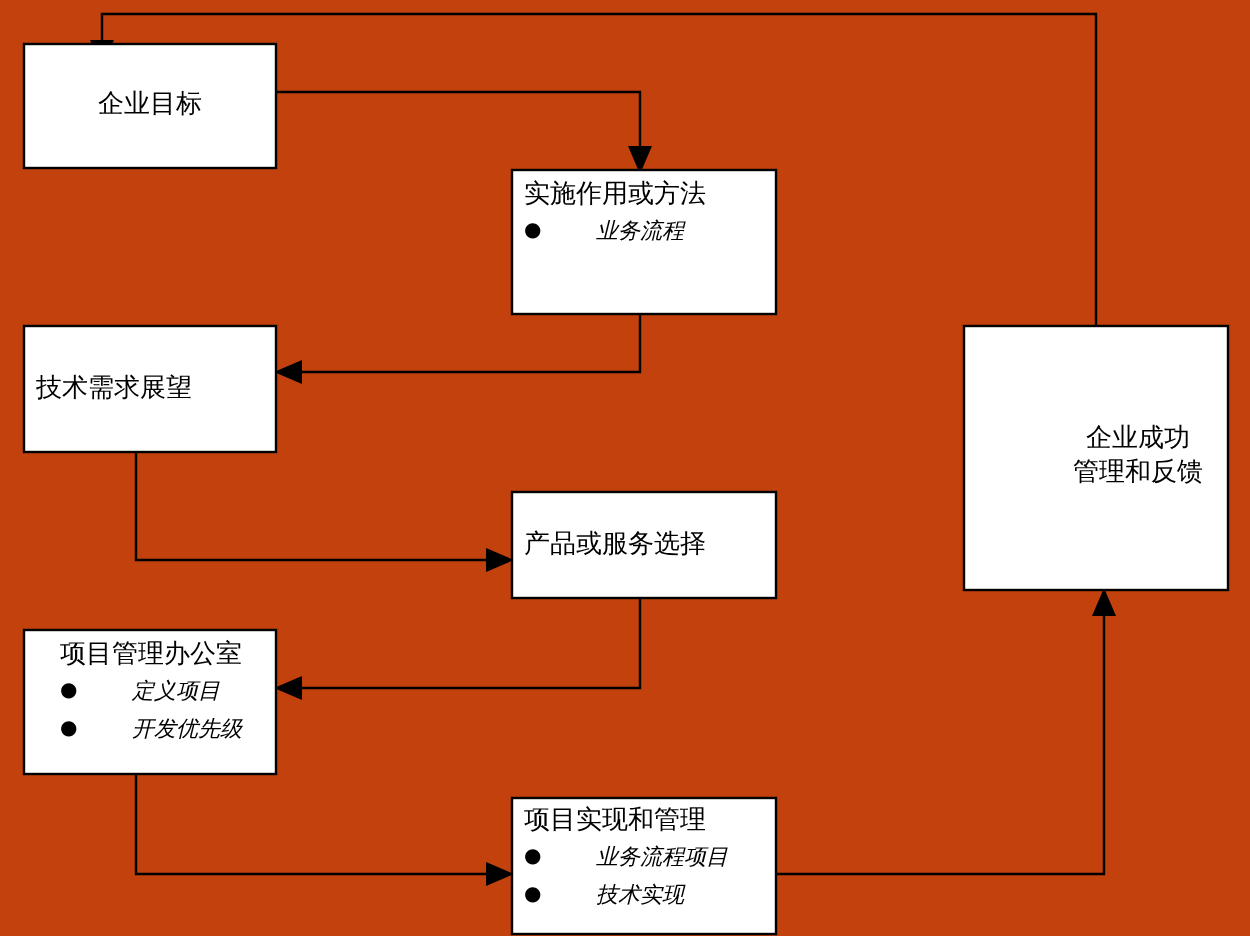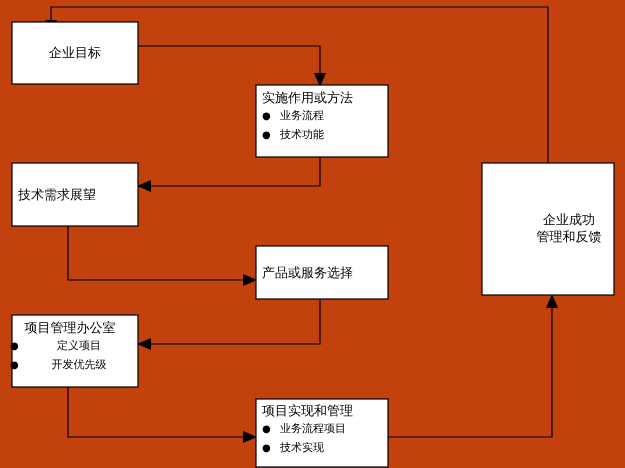--- a/index.html
+++ b/index.html
@@ -59,21 +59,22 @@
     list-style: none;
     margin: 0;
     padding: 0;
   }
   .bullet-list li {
     font-size: 11px;
     line-height: 19px;
     color: #000000;
     white-space: nowrap;
     position: relative;
-    padding-left: 24px;
+    padding-left: 42px;
+    font-style: italic;
   }
   .bullet-list li::before {
     content: "\25CF";
     position: absolute;
     left: 6px;
     top: 0;
     font-size: 10px;
     line-height: 19px;
   }
 </style>
@@ -119,38 +120,37 @@
   </svg>
 
   <div class="node-label" style="left:12px; top:22px; width:126px; height:62px;">
     <div class="node-title centered" style="margin-top:22px;">企业目标</div>
   </div>
 
   <div class="node-label" style="left:256px; top:85px; width:118px; height:72px;">
     <div class="node-title" style="margin:4px 0 0 6px;">实施作用或方法</div>
     <ul class="bullet-list">
       <li>业务流程</li>
-      <li>技术功能</li>
     </ul>
   </div>
 
   <div class="node-label" style="left:12px; top:163px; width:126px; height:63px;">
     <div class="node-title" style="margin:23px 0 0 6px;">技术需求展望</div>
   </div>
 
   <div class="node-label" style="left:496px; top:163px; width:146px; height:132px;">
     <div class="node-title centered" style="margin-top:48px;">企业成功</div>
     <div class="node-title centered">管理和反馈</div>
   </div>
 
   <div class="node-label" style="left:256px; top:246px; width:132px; height:65px;">
     <div class="node-title" style="margin:18px 0 0 6px;">产品或服务选择</div>
   </div>
 
-  <div class="node-label" style="left:4px; top:315px; width:126px; height:61px;text-align:center;">
+  <div class="node-label" style="left:24px; top:315px; width:126px; height:61px;">
     <div class="node-title" style="margin:4px 0 0 6px;">项目管理办公室</div>
     <ul class="bullet-list">
       <li>定义项目</li>
       <li>开发优先级</li>
     </ul>
   </div>
 
   <div class="node-label" style="left:256px; top:399px; width:132px; height:68px;">
     <div class="node-title" style="margin:3px 0 0 6px;">项目实现和管理</div>
     <ul class="bullet-list">

